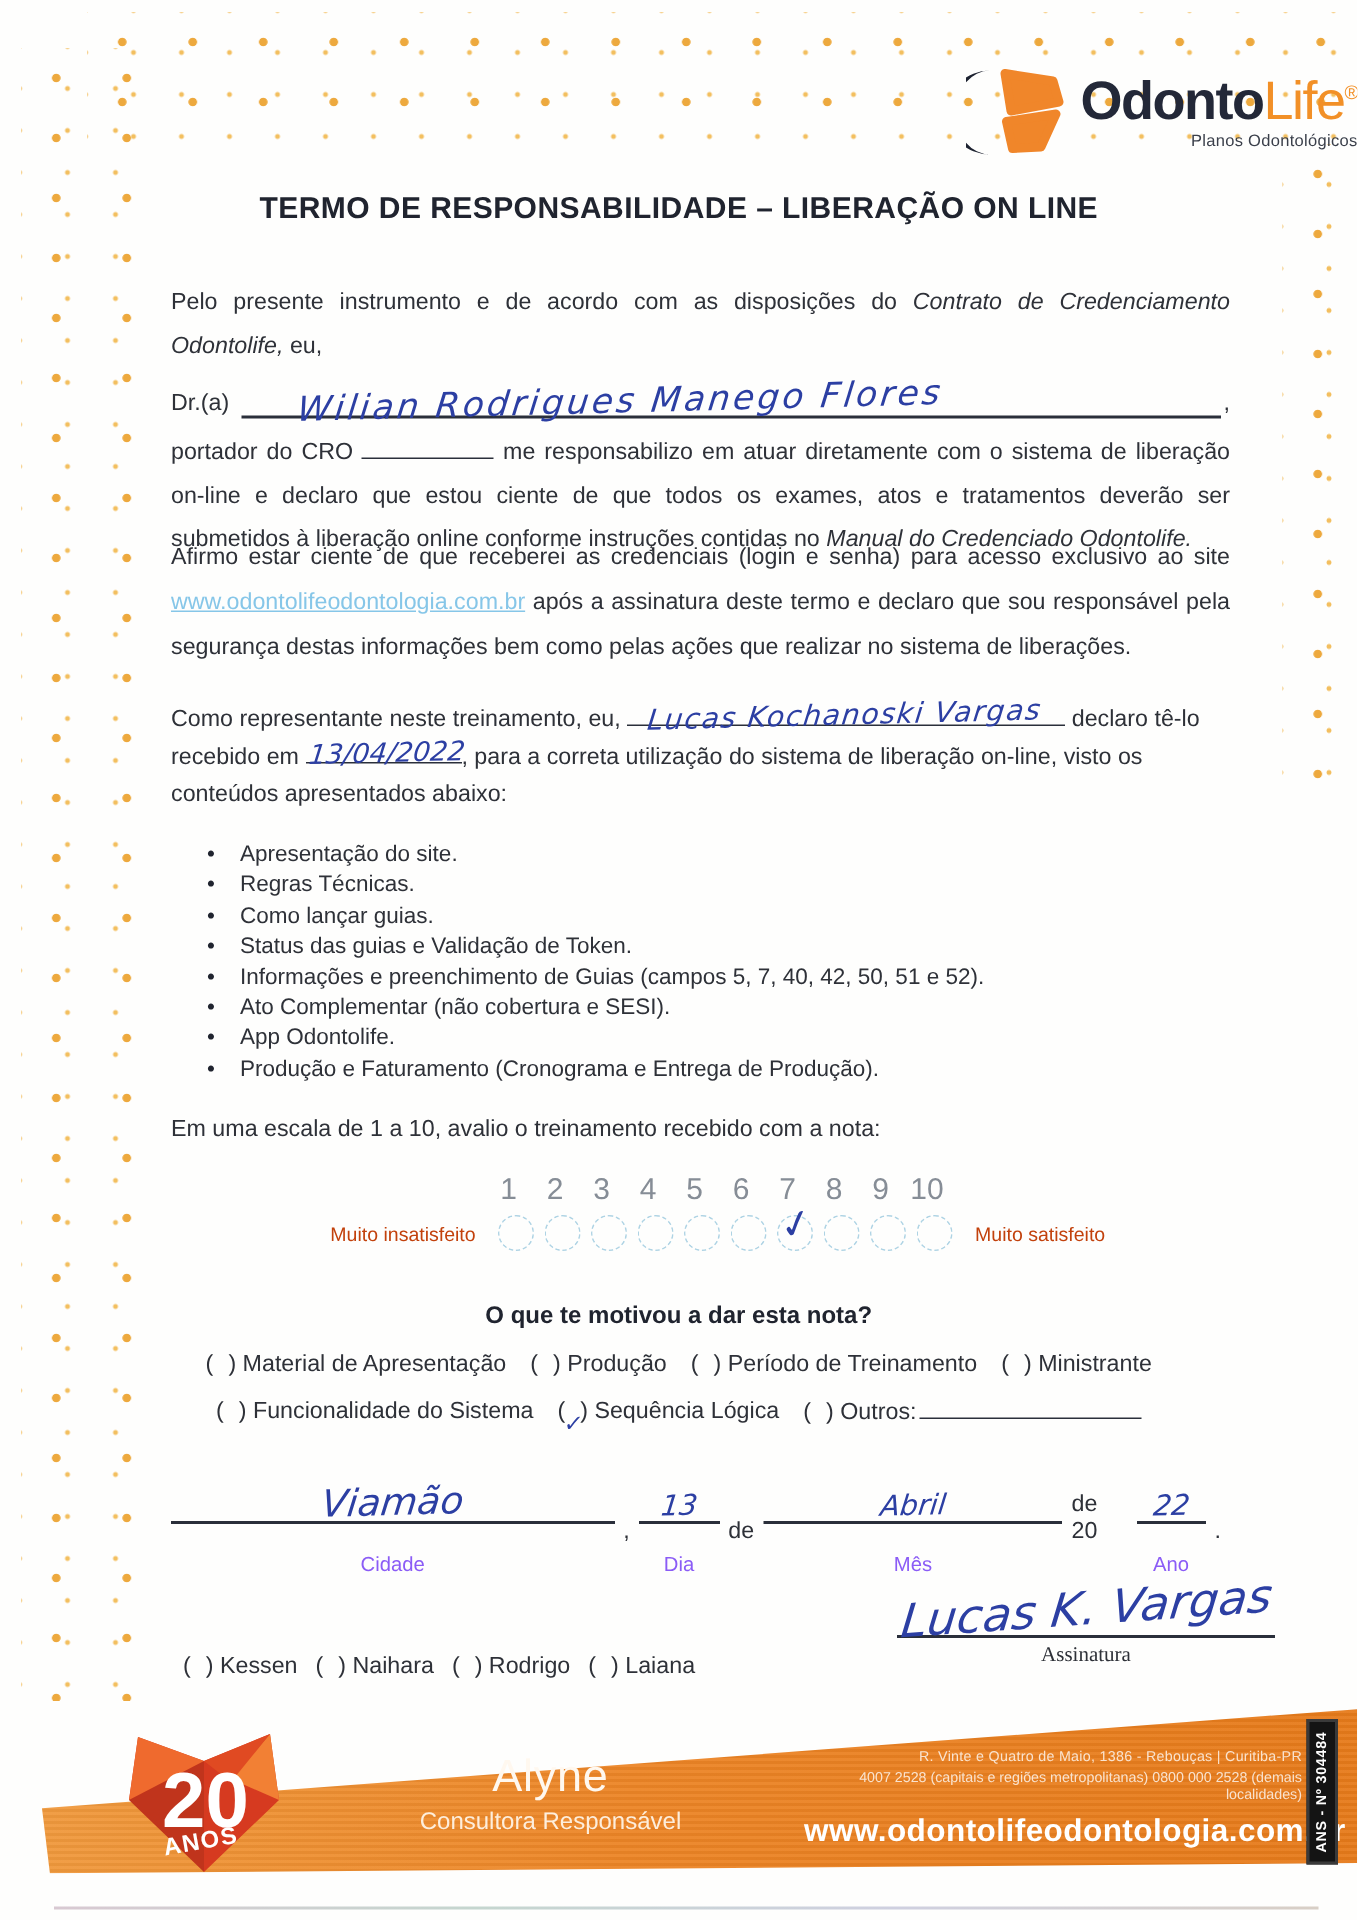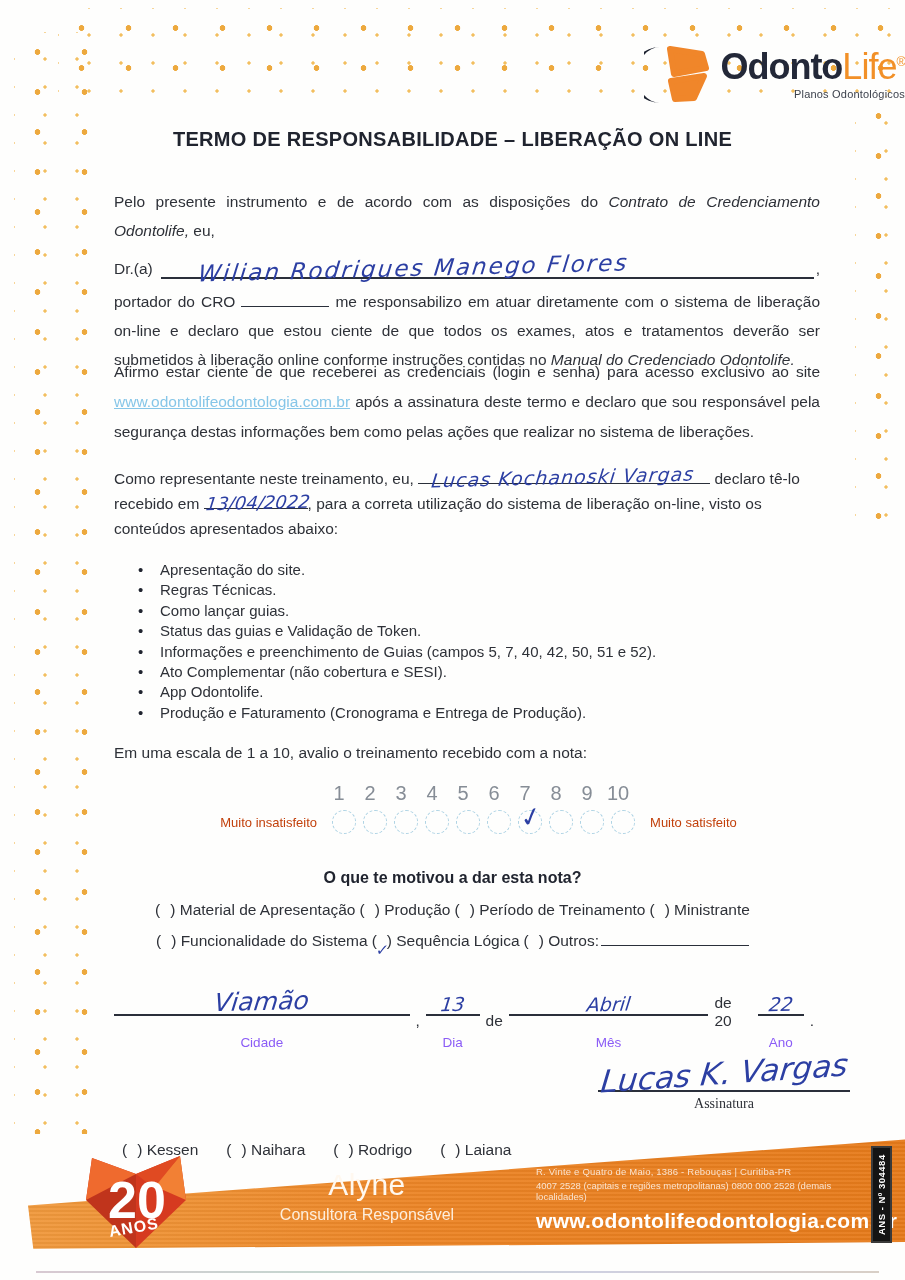--- a/index.html
+++ b/index.html
@@ -75,61 +75,61 @@
   .scale-numbers { position:absolute; top:782px; left:0; right:0; display:flex; justify-content:center; transform:translateX(26px); }
   .scale-numbers span { width:31px; text-align:center; font-size:20px; color:#868d96; }
   .scale-row { position:absolute; top:810px; left:0; right:0; display:flex; justify-content:center; align-items:center; gap:7px; transform:translateX(26px); }
   .scale-label { font-size:13px; color:#c2410c; margin:0 8px; }
   .circ { width:24px; height:24px; border:1.5px dashed #aed3e4; border-radius:50%; position:relative; }
   .scale-mark { position:absolute; top:-9px; left:1px; font-size:26px; color:#2c3fa3; font-style:italic;
                 font-family:"DejaVu Sans", sans-serif; transform:rotate(-14deg); }
 
   
   .motiv-title { position:absolute; top:869px; left:0; right:0; text-align:center; font-weight:bold; font-size:16px; color:#20242f; }
-  .motiv-row { position:absolute; left:0; right:0; display:flex; justify-content:center; gap:4px; font-size:15.5px; }
+  .motiv-row { position:absolute; left:0; right:0; display:flex; justify-content:center; gap:16px; font-size:15.5px; }
   .motiv-row1 { top:901px; }
   .motiv-row2 { top:932px; }
   .cb { white-space:nowrap; }
   .cb .slot { display:inline-block; width:10px; text-align:center; position:relative; }
   .cb .hand-check { font-size:15px; position:absolute; left:-1px; top:-3px; }
   .blank-outros { width:148px; margin-left:2px; }
 
   
   .cd-row { position:absolute; top:982px; left:114px; width:706px; display:flex; align-items:flex-end; font-size:15.5px; }
   .fld { display:flex; flex-direction:column; }
   .fld-line { border-bottom:2px solid #2a2f3a; height:34px; position:relative; text-align:center; }
   .fld-line .hand { position:absolute; left:0; right:0; bottom:0; }
   .fld-label { font-size:13.5px; color:#8b5cf6; text-align:center; margin-top:19px; height:17px; }
   .cd-sep { align-self:flex-end; margin-bottom:22px; padding:0 6px; }
   .hand-city { font-size:25px; }
   .hand-day, .hand-month { font-size:19px; }
   .hand-year { font-size:19px; }
 
   
-  .consultants { position:absolute; top:1141px; left:122px; display:flex; gap:28px; font-size:15.5px;text-align:right; }
+  .consultants { position:absolute; top:1102px; left:122px; display:flex; gap:12px; font-size:15.5px;text-align:right; }
   .sig { position:absolute; top:1058px; left:598px; width:252px; text-align:center; }
   .sig-hand { font-size:31px; transform:skewX(-10deg) rotate(-4deg); margin-bottom:-8px; }
   .sig-rule { border-bottom:2px solid #2a2f3a; height:4px; }
   .sig-label { font-size:14px; margin-top:4px;font-family:Liberation Serif, serif; }
 
   
   .band {
     position:absolute; top:1136px; left:28px; right:0; height:114px; z-index:1;
     background:
       repeating-linear-gradient(180deg, rgba(255,255,255,.05) 0 2px, rgba(0,0,0,.035) 2px 4px),
       linear-gradient(100deg, #f09a3e 0%, #ec8526 45%, #e67a1a 100%);
     clip-path:polygon(0 61%, 100% 3%, 100% 93%, 0.6% 99%);
   }
   .heart { position:absolute; left:72px; top:1144px; width:128px; height:110px; z-index:3; }
   .heart .num  { font-family:"Liberation Sans", sans-serif; font-weight:bold; fill:#ffffff; font-size:52px; }
   .heart .word { font-family:"Liberation Sans", sans-serif; font-weight:bold; fill:#ffffff; font-size:16px; letter-spacing:1px; }
   .alyne { position:absolute; left:242px; top:1168px; width:250px; text-align:center; z-index:2; color:#fff8ef; }
   .alyne-name { font-size:30px; letter-spacing:.5px; }
   .alyne-role { font-size:16px; margin-top:4px; color:rgba(255,246,234,.92); }
-  .foot-right { position:absolute; left:536px; top:1166px; width:332px; text-align:left; z-index:2; color:rgba(255,255,255,.78); }
+  .foot-right { position:absolute; left:536px; top:1166px; width:332px; text-align:right; z-index:2; color:rgba(255,255,255,.78); }
   .foot-addr  { font-size:9.5px; letter-spacing:.2px; }
   .foot-phone { font-size:9.5px; margin-top:3px; }
   .foot-site  { font-size:21px; font-weight:bold; color:#ffffff; margin-top:7px; letter-spacing:.3px; }
   .ans { position:absolute; right:13px; top:1146px; width:21px; height:97px; z-index:4;
          background:#141414; border:2px solid #3a3a3a; color:#ffffff;
          writing-mode:vertical-rl; transform:rotate(180deg);
          display:flex; align-items:center; justify-content:center;
          font-size:9.5px; letter-spacing:.5px; font-weight:bold; }
   .bottom-line { position:absolute; left:36px; right:26px; bottom:7px; height:2px;
                  background:linear-gradient(90deg,#d8c9d2,#c5d6cf,#cfd0e0,#d8cfc6); }

